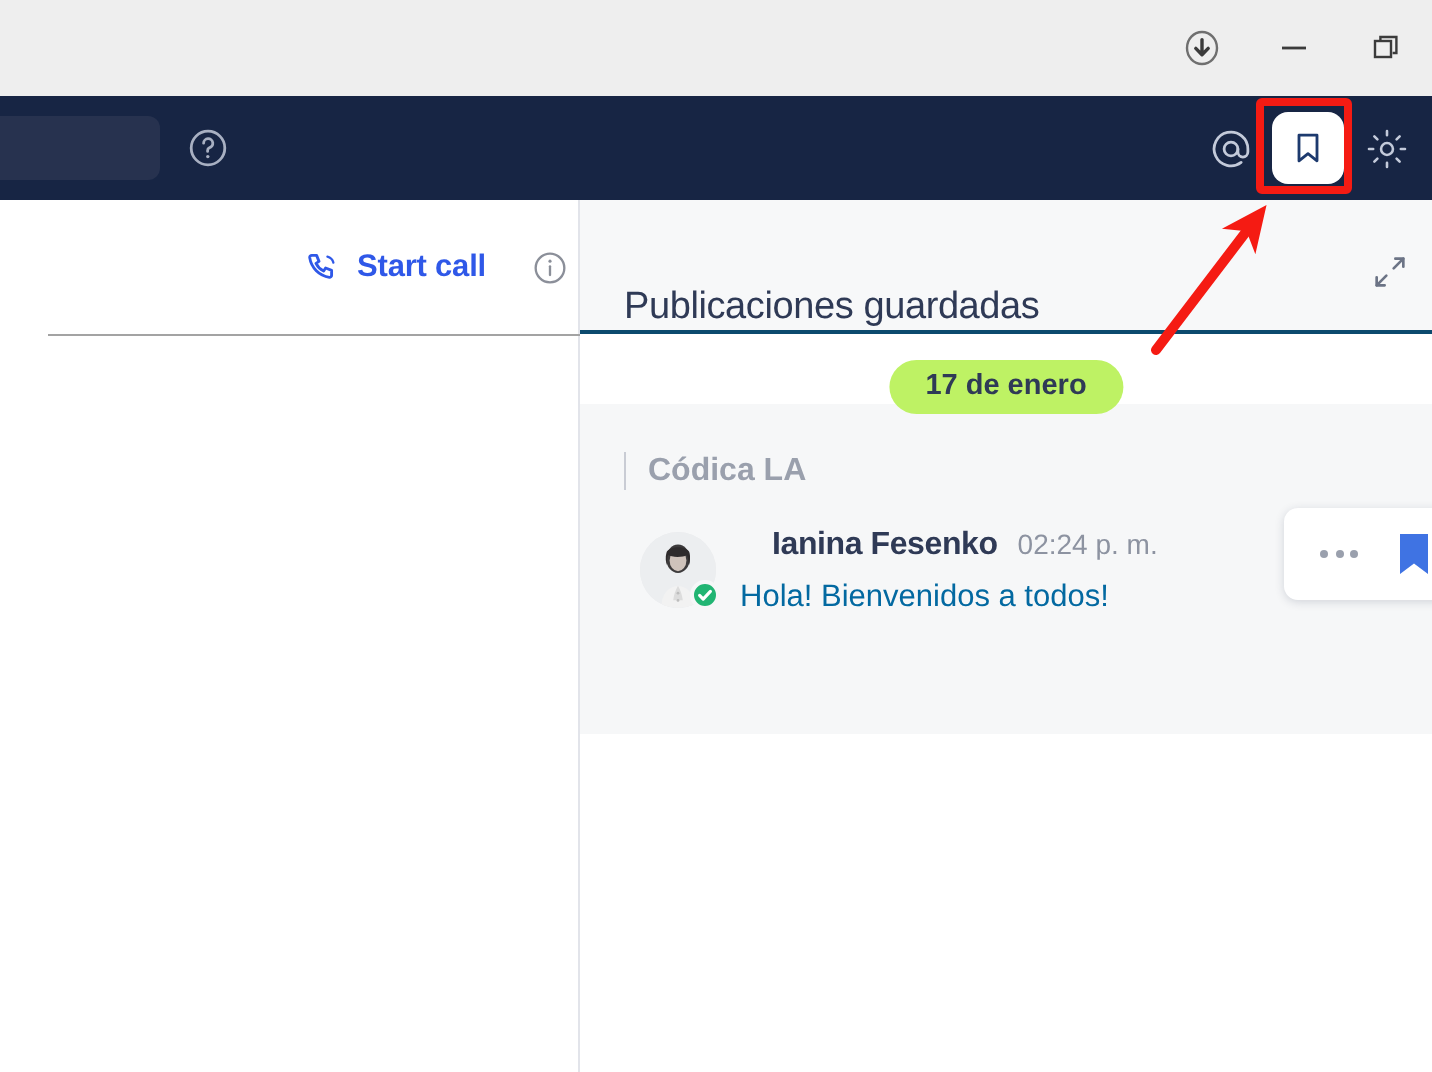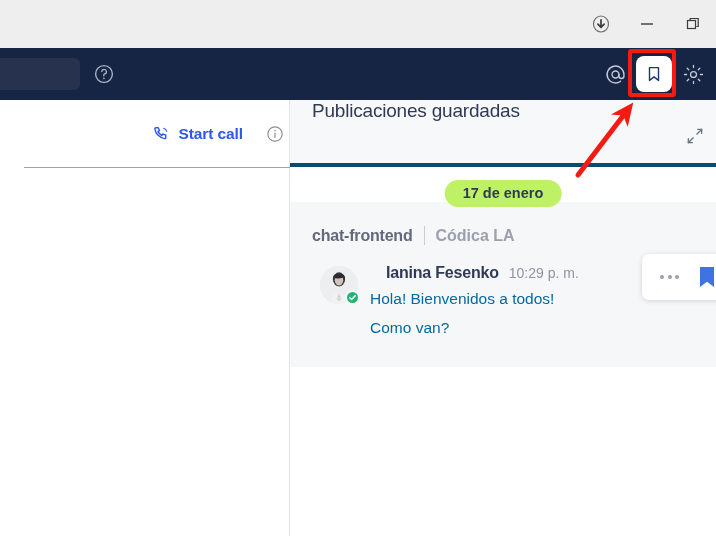--- a/index.html
+++ b/index.html
@@ -79,22 +79,22 @@
   .info-icon { color:#8b8f99; width:20px; height:20px; }
 
   
   .saved-panel {
     position:absolute; left:290px; top:100px; width:426px; height:436px;
     background:#ffffff;
   }
   .saved-header {
     position:absolute; left:0; top:0; width:426px; height:67px;
     background:#f7f8f9;
-    border-bottom:4px solid #0c4a6e;
-    display:flex; align-items:flex-start;
+    border-bottom:2px solid #0c4a6e;
+    display:flex; align-items:flex-end;
   }
   .saved-title {
     margin-left:22px;
     font-size:19px; color:#2f3a56; font-weight:400;
     letter-spacing:-0.2px;
   }
   .expand-btn {
     position:absolute; right:9px; top:26px;
     width:22px; height:22px; color:#6c7486;
   }
@@ -261,21 +261,20 @@
       </svg>
     </div>
   </div>
 
   <div class="divider-wrap">
     <div class="date-pill">17 de enero</div>
   </div>
 
   <div class="post-card">
     <div class="post-source">
-      <span class="src-channel">chat-frontend</span>
       <span class="src-sep"></span>
       <span class="src-team">Códica LA</span>
     </div>
 
     <div class="msg-row">
       <div class="avatar-wrap">
         <div class="avatar">
           <svg width="38" height="38" viewBox="0 0 38 38">
             <rect width="38" height="38" fill="#eceef0"></rect>
             <ellipse cx="19" cy="13.4" rx="5.9" ry="7.1" fill="#3d3b3c"></ellipse>
@@ -290,24 +289,23 @@
         <span class="presence">
           <svg width="9" height="9" viewBox="0 0 12 12" fill="none" stroke="#ffffff" stroke-width="2.1" stroke-linecap="round" stroke-linejoin="round">
             <path d="M2.4 6.3 4.8 8.7 9.6 3.6"></path>
           </svg>
         </span>
       </div>
 
       <div class="msg-body">
         <div class="msg-meta">
           <span class="msg-author">Ianina Fesenko</span>
-          <span class="msg-time">10:29 p. m.</span>
+          <span class="msg-time">02:24 p. m.</span>
         </div>
         <div class="msg-text">Hola! Bienvenidos a todos!</div>
-        <div class="msg-text">Como van?</div>
       </div>
 
       <div class="hover-actions">
         <span class="ha-dots">
           <i></i>
             <i></i>
             <i></i>
         </span>
         <span class="ha-bookmark">
           <svg width="16" height="20" viewBox="0 0 16 20" fill="#3f73e3">

